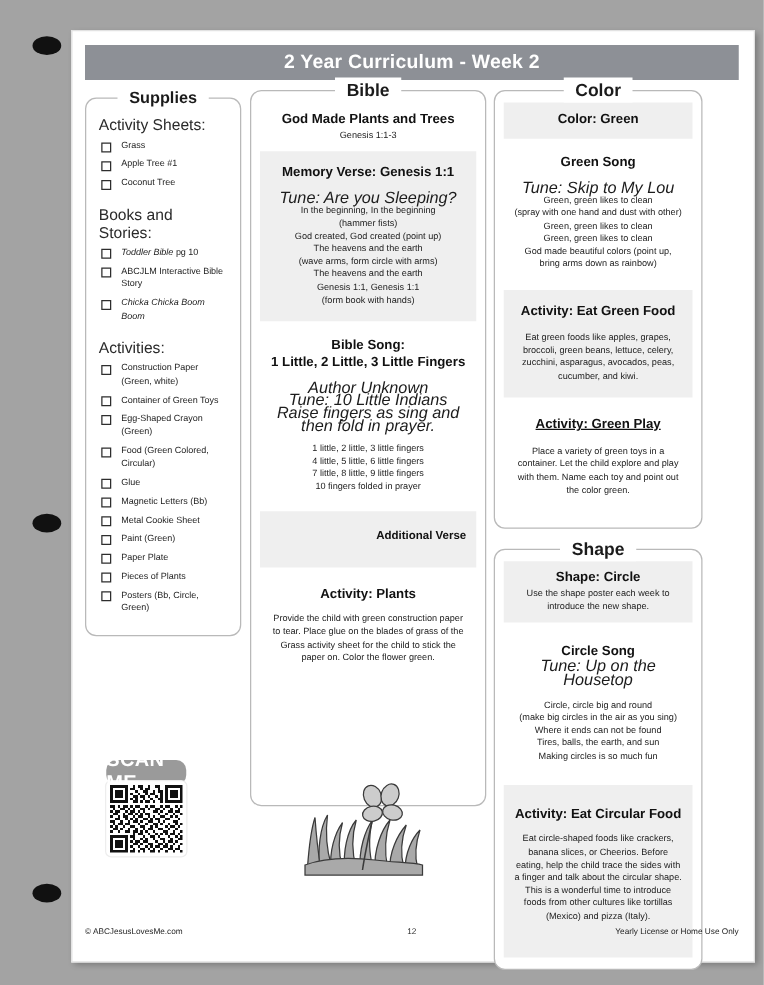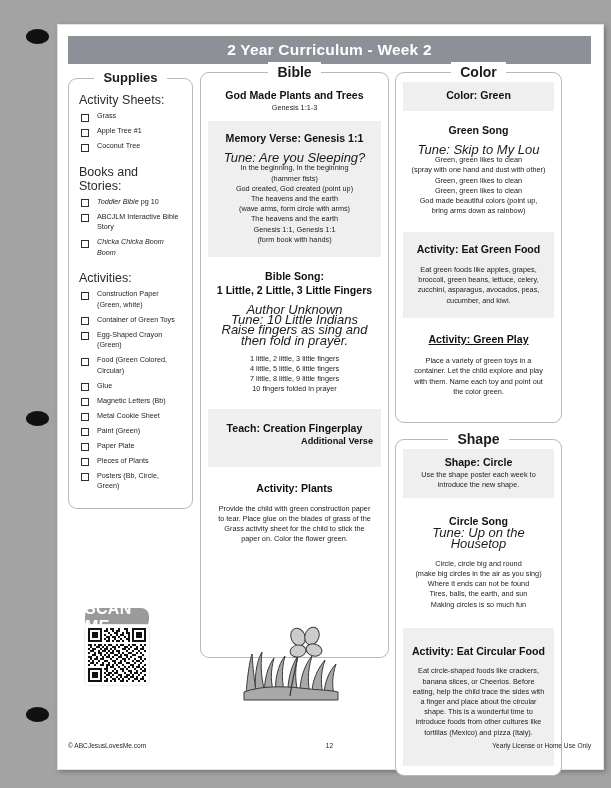--- a/index.html
+++ b/index.html
@@ -257,21 +257,20 @@
           <div class="gap-8"></div>
           <div class="body-txt" style="white-space:pre-line;">1 little, 2 little, 3 little fingers
 4 little, 5 little, 6 little fingers
 7 little, 8 little, 9 little fingers
 10 fingers folded in prayer</div>
           <div class="gap-6"></div>
         </div>
 
         <div class="band band-pad">
           <div class="gap-6"></div>
-          <div class="sec-h1">Teach: Creation Fingerplay</div>
           <div class="sec-h2">Additional Verse</div>
           <div class="gap-8"></div>
           <div class="gap-4"></div>
         </div>
 
         <div class="plain-pad">
           <div class="gap-8"></div>
           <div class="sec-h1">Activity: Plants</div>
           <div class="gap-8"></div>
           <div class="body-txt">Provide the child with green construction paper to tear. Place glue on the blades of grass of the Grass activity sheet for the child to stick the paper on. Color the flower green.</div>
@@ -349,21 +348,21 @@
 Where it ends can not be found
 Tires, balls, the earth, and sun
 Making circles is so much fun</div>
           <div class="gap-10"></div>
         </div>
 
         <div class="band band-pad">
           <div class="gap-10"></div>
           <div class="sec-h1">Activity: Eat Circular Food</div>
           <div class="gap-8"></div>
-          <div class="body-txt">Eat circle-shaped foods like crackers, banana slices, or Cheerios. Before eating, help the child trace the sides with a finger and place about the circular shape. This is a wonderful time to introduce foods from other cultures like tortillas (Mexico) and pizza (Italy).</div>
+          <div class="body-txt">Eat circle-shaped foods like crackers, banana slices, or Cheerios. Before eating, help the child trace the sides with a finger and talk about the circular shape. This is a wonderful time to introduce foods from other cultures like tortillas (Mexico) and pizza (Italy).</div>
           <div class="gap-10"></div>
           <div class="gap-10"></div>
         </div>
 
       </div>
     </div>
 
   </div>
 
   <div class="qr-wrap">

